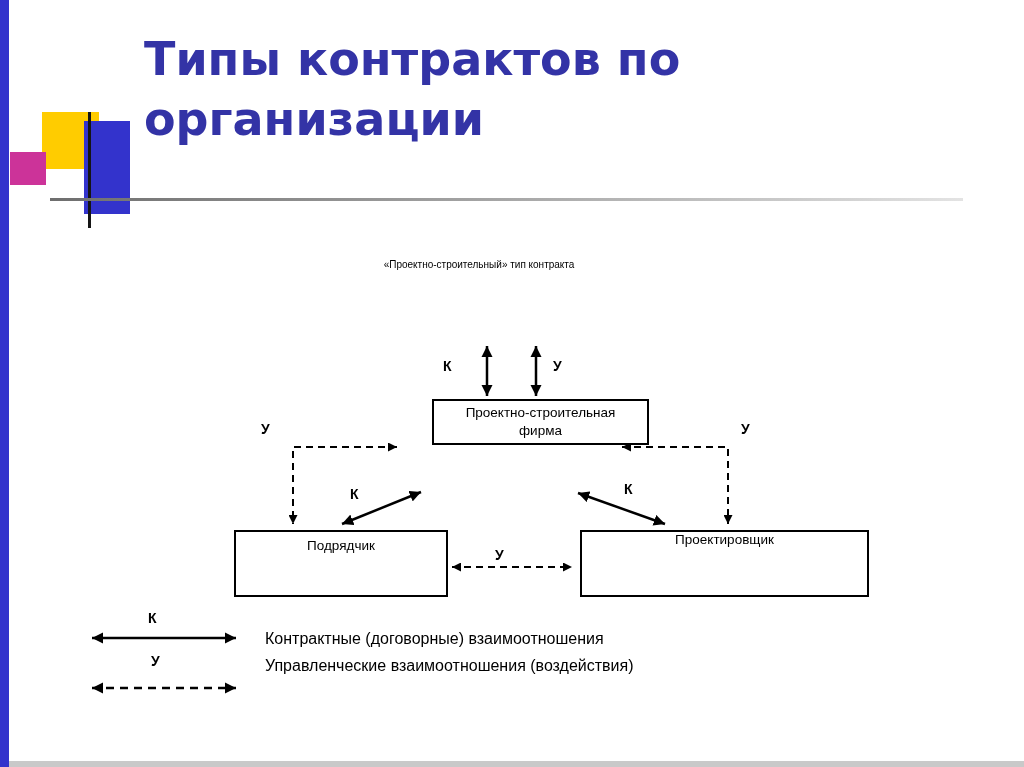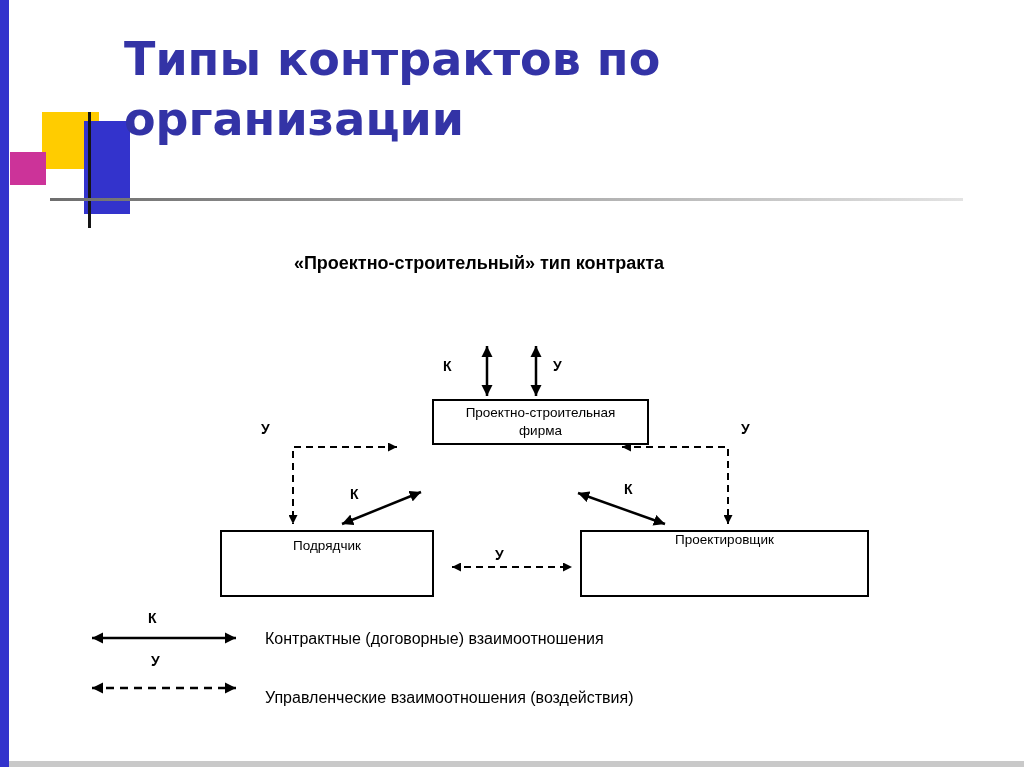--- a/index.html
+++ b/index.html
@@ -20,62 +20,62 @@
   .bottom-bar { left: 9px; top: 761px; width: 1015px; height: 6px; background: #C9C9C9; }
   .sq-yellow  { left: 42px;  top: 112px; width: 57px; height: 57px; background: #FFCC00; }
   .sq-magenta { left: 10px;  top: 152px; width: 36px; height: 33px; background: #CC3399; }
   .sq-blue    { left: 84px;  top: 121px; width: 46px; height: 93px; background: #3333CC; }
   .v-line     { left: 88px;  top: 112px; width: 3px;  height: 116px; background: #151515; }
   .title-rule { left: 50px;  top: 198px; width: 913px; height: 3px;
                 background: linear-gradient(to right, #6e6e6e, #c9c9c9 80%, #e3e3e3); }
 
   
   .title {
-    left: 124px; top: 30px; width: 680px;
+    left: 144px; top: 30px; width: 680px;
     font-family: "DejaVu Sans", "Liberation Sans", sans-serif;
     font-weight: bold;
     font-size: 46px;
     line-height: 1.3;
     color: #3333A6;
   }
 
   
   .subtitle {
-    left: 479px; top: 253px; transform: translateX(-50%);
-    font-size: 18px; font-weight: bold; white-space: nowrap;
+    left: 479px; top: 259px; transform: translateX(-50%);
+    font-size: 10px; font-weight: normal; white-space: nowrap;
   }
   .box {
     border: 2px solid #000;
     background: #fff;
     font-size: 13.5px;
     text-align: center;
   }
   .box-customer   { left: 407px; top: 312px; width: 210px; height: 27px;
                     display: flex; align-items: center; justify-content: center; }
   .box-firm       { left: 400px; top: 399px; width: 217px; height: 46px;
                     display: flex; align-items: center; justify-content: center; line-height: 1.3; margin-left: 32px; }
   .box-firm span  { display: block; width: 172px; }
-  .box-contractor { left: 220px; top: 530px; width: 214px; height: 67px; padding-top: 6px; }
+  .box-contractor { left: 234px; top: 530px; width: 214px; height: 67px; padding-top: 6px; }
   .box-designer   { left: 580px; top: 530px; width: 289px; height: 67px; padding-top: 0; }
 
   .lbl { font-size: 14px; font-weight: bold; }
   .lbl-k-top    { left: 443px; top: 358px; }
   .lbl-u-top    { left: 553px; top: 358px; }
   .lbl-u-left   { left: 261px; top: 421px; }
   .lbl-u-right  { left: 741px; top: 421px; }
   .lbl-k-ldiag  { left: 350px; top: 486px; }
   .lbl-k-rdiag  { left: 624px; top: 481px; }
   .lbl-u-bottom { left: 495px; top: 547px; }
 
   
   .legend-k-label { left: 148px; top: 610px; font-size: 14px; font-weight: bold; }
   .legend-u-label { left: 151px; top: 653px; font-size: 14px; font-weight: bold; }
   .legend-text    { font-size: 16px; font-weight: normal; white-space: nowrap; }
   .legend-k-text  { left: 265px; top: 630px; }
-  .legend-u-text  { left: 265px; top: 657px; margin-top: 32px; }
+  .legend-u-text  { left: 265px; top: 657px; }
 
   svg.arrows { left: 0; top: 0; width: 1024px; height: 767px; pointer-events: none; }
 </style>
 </head>
 <body>
 
 <div class="slide">
 
   <div class="abs left-bar"></div>
   <div class="abs bottom-bar"></div>

